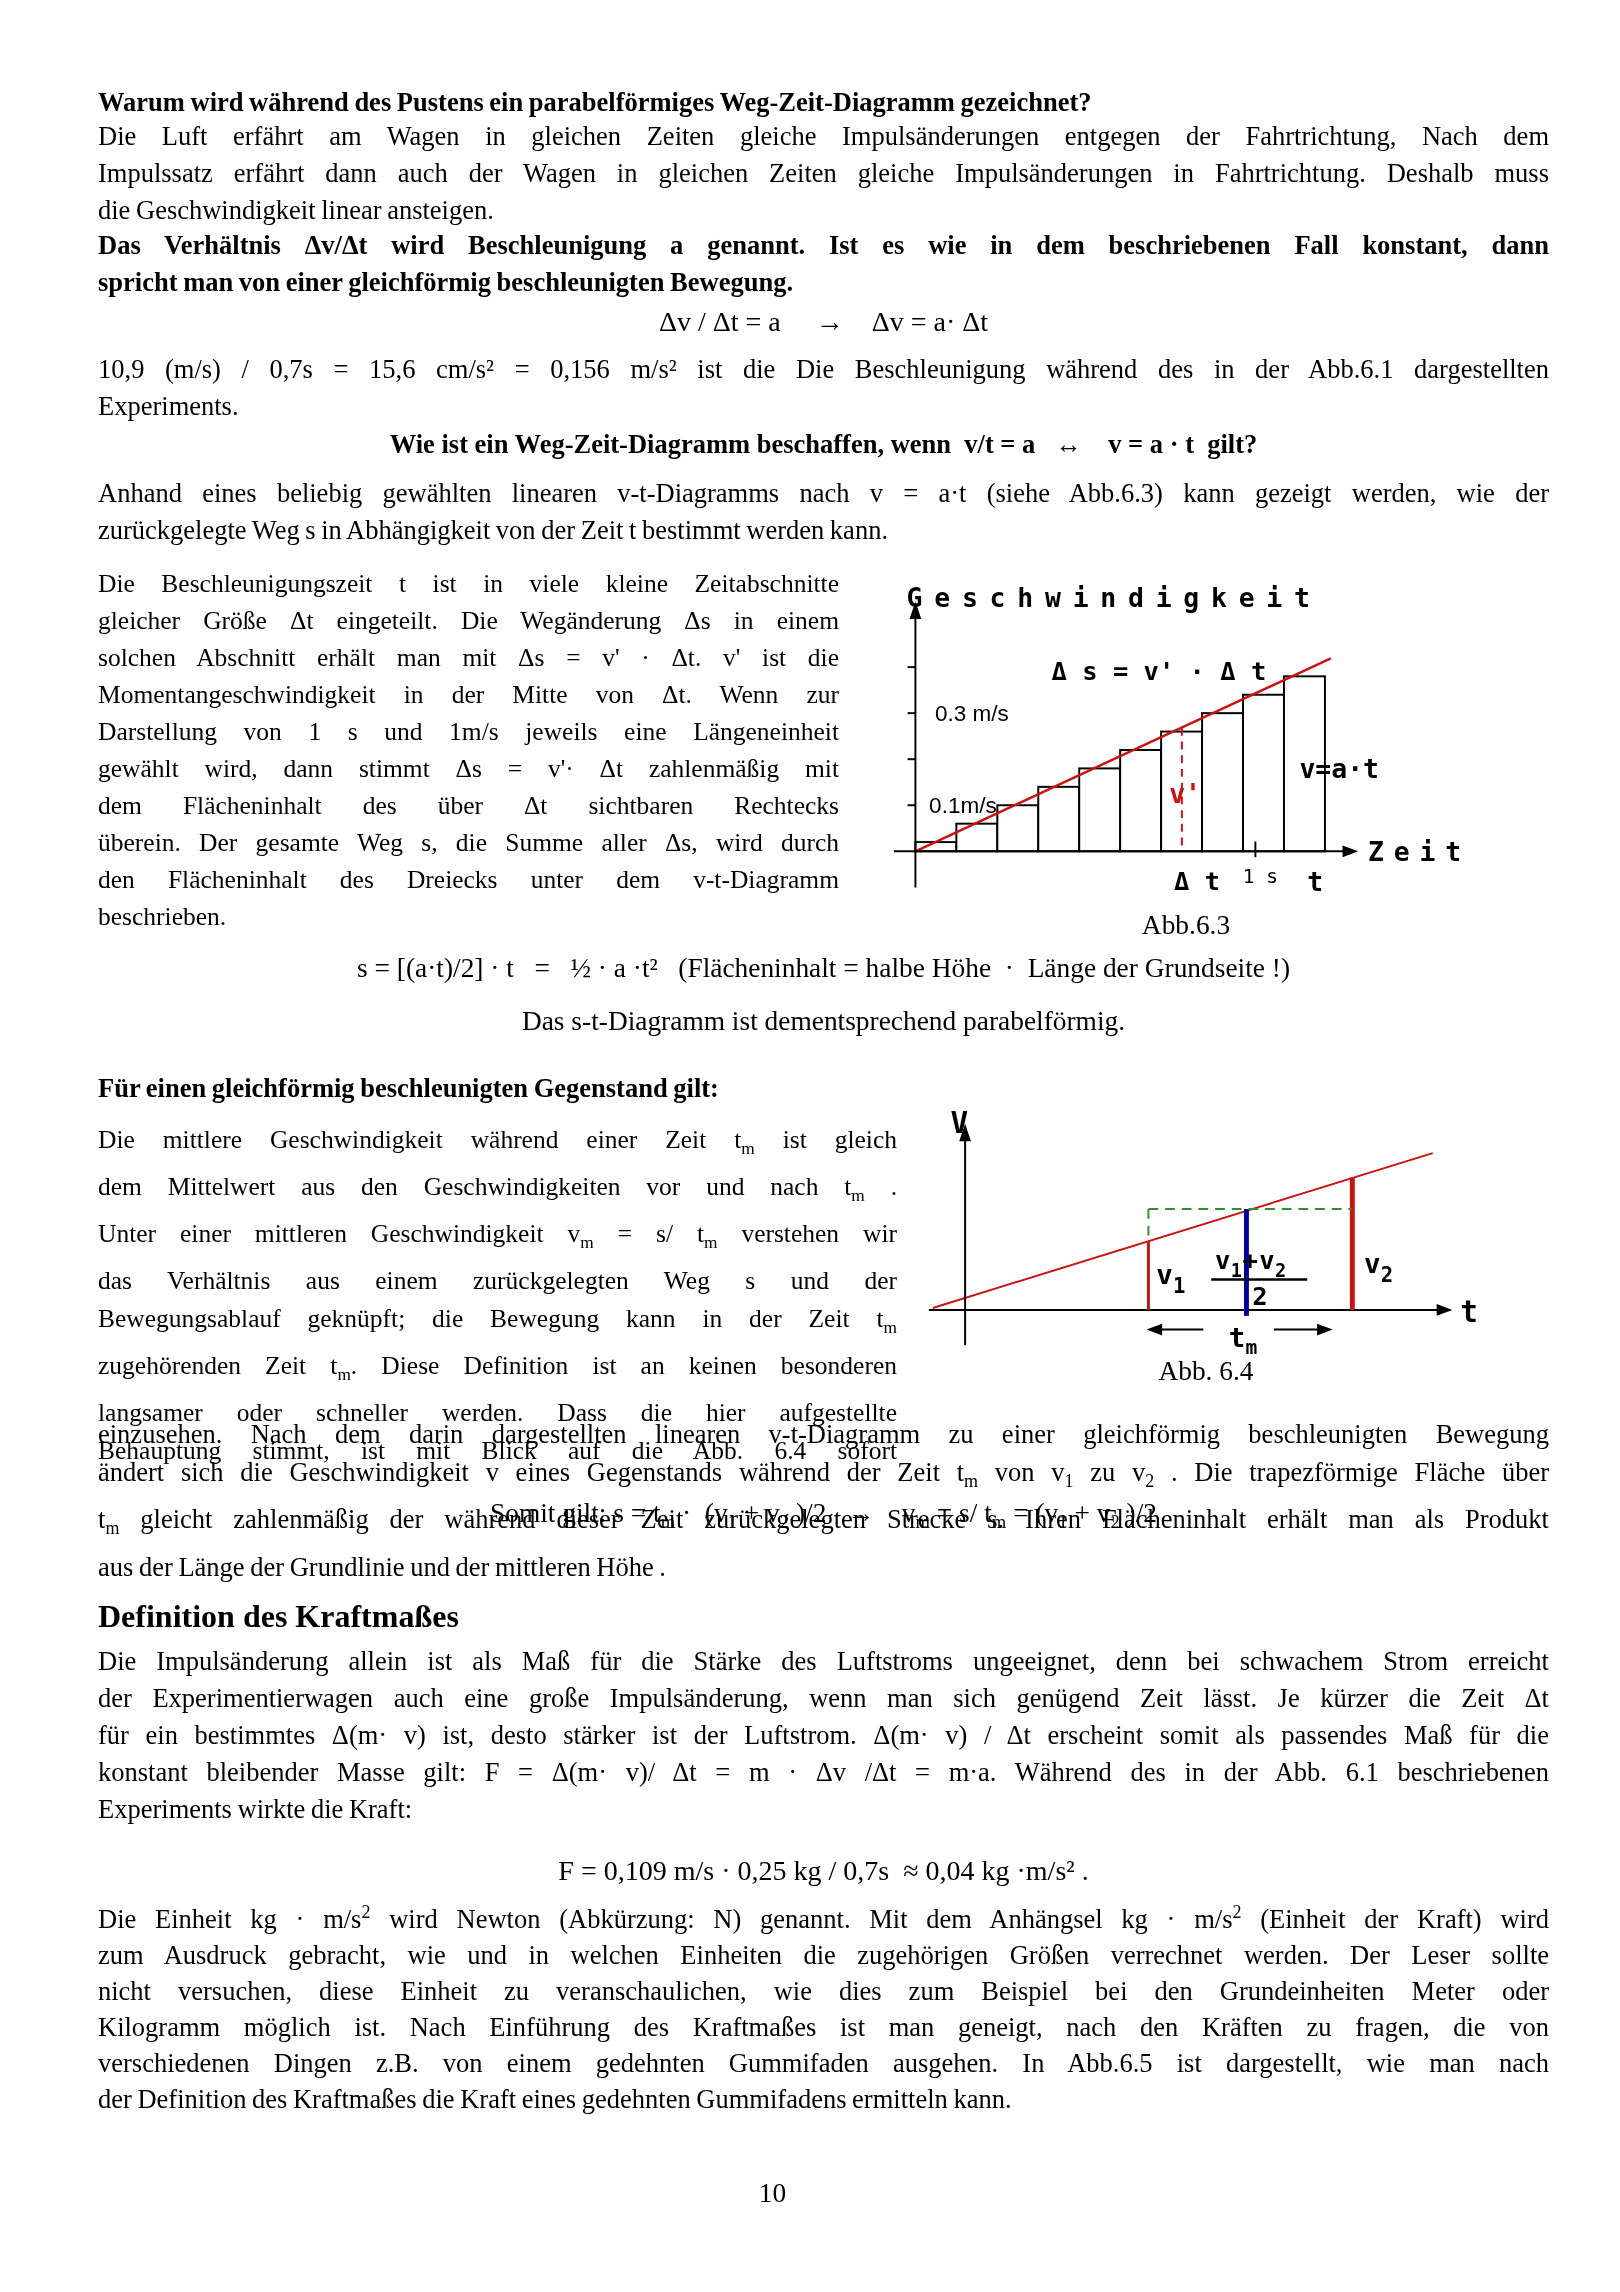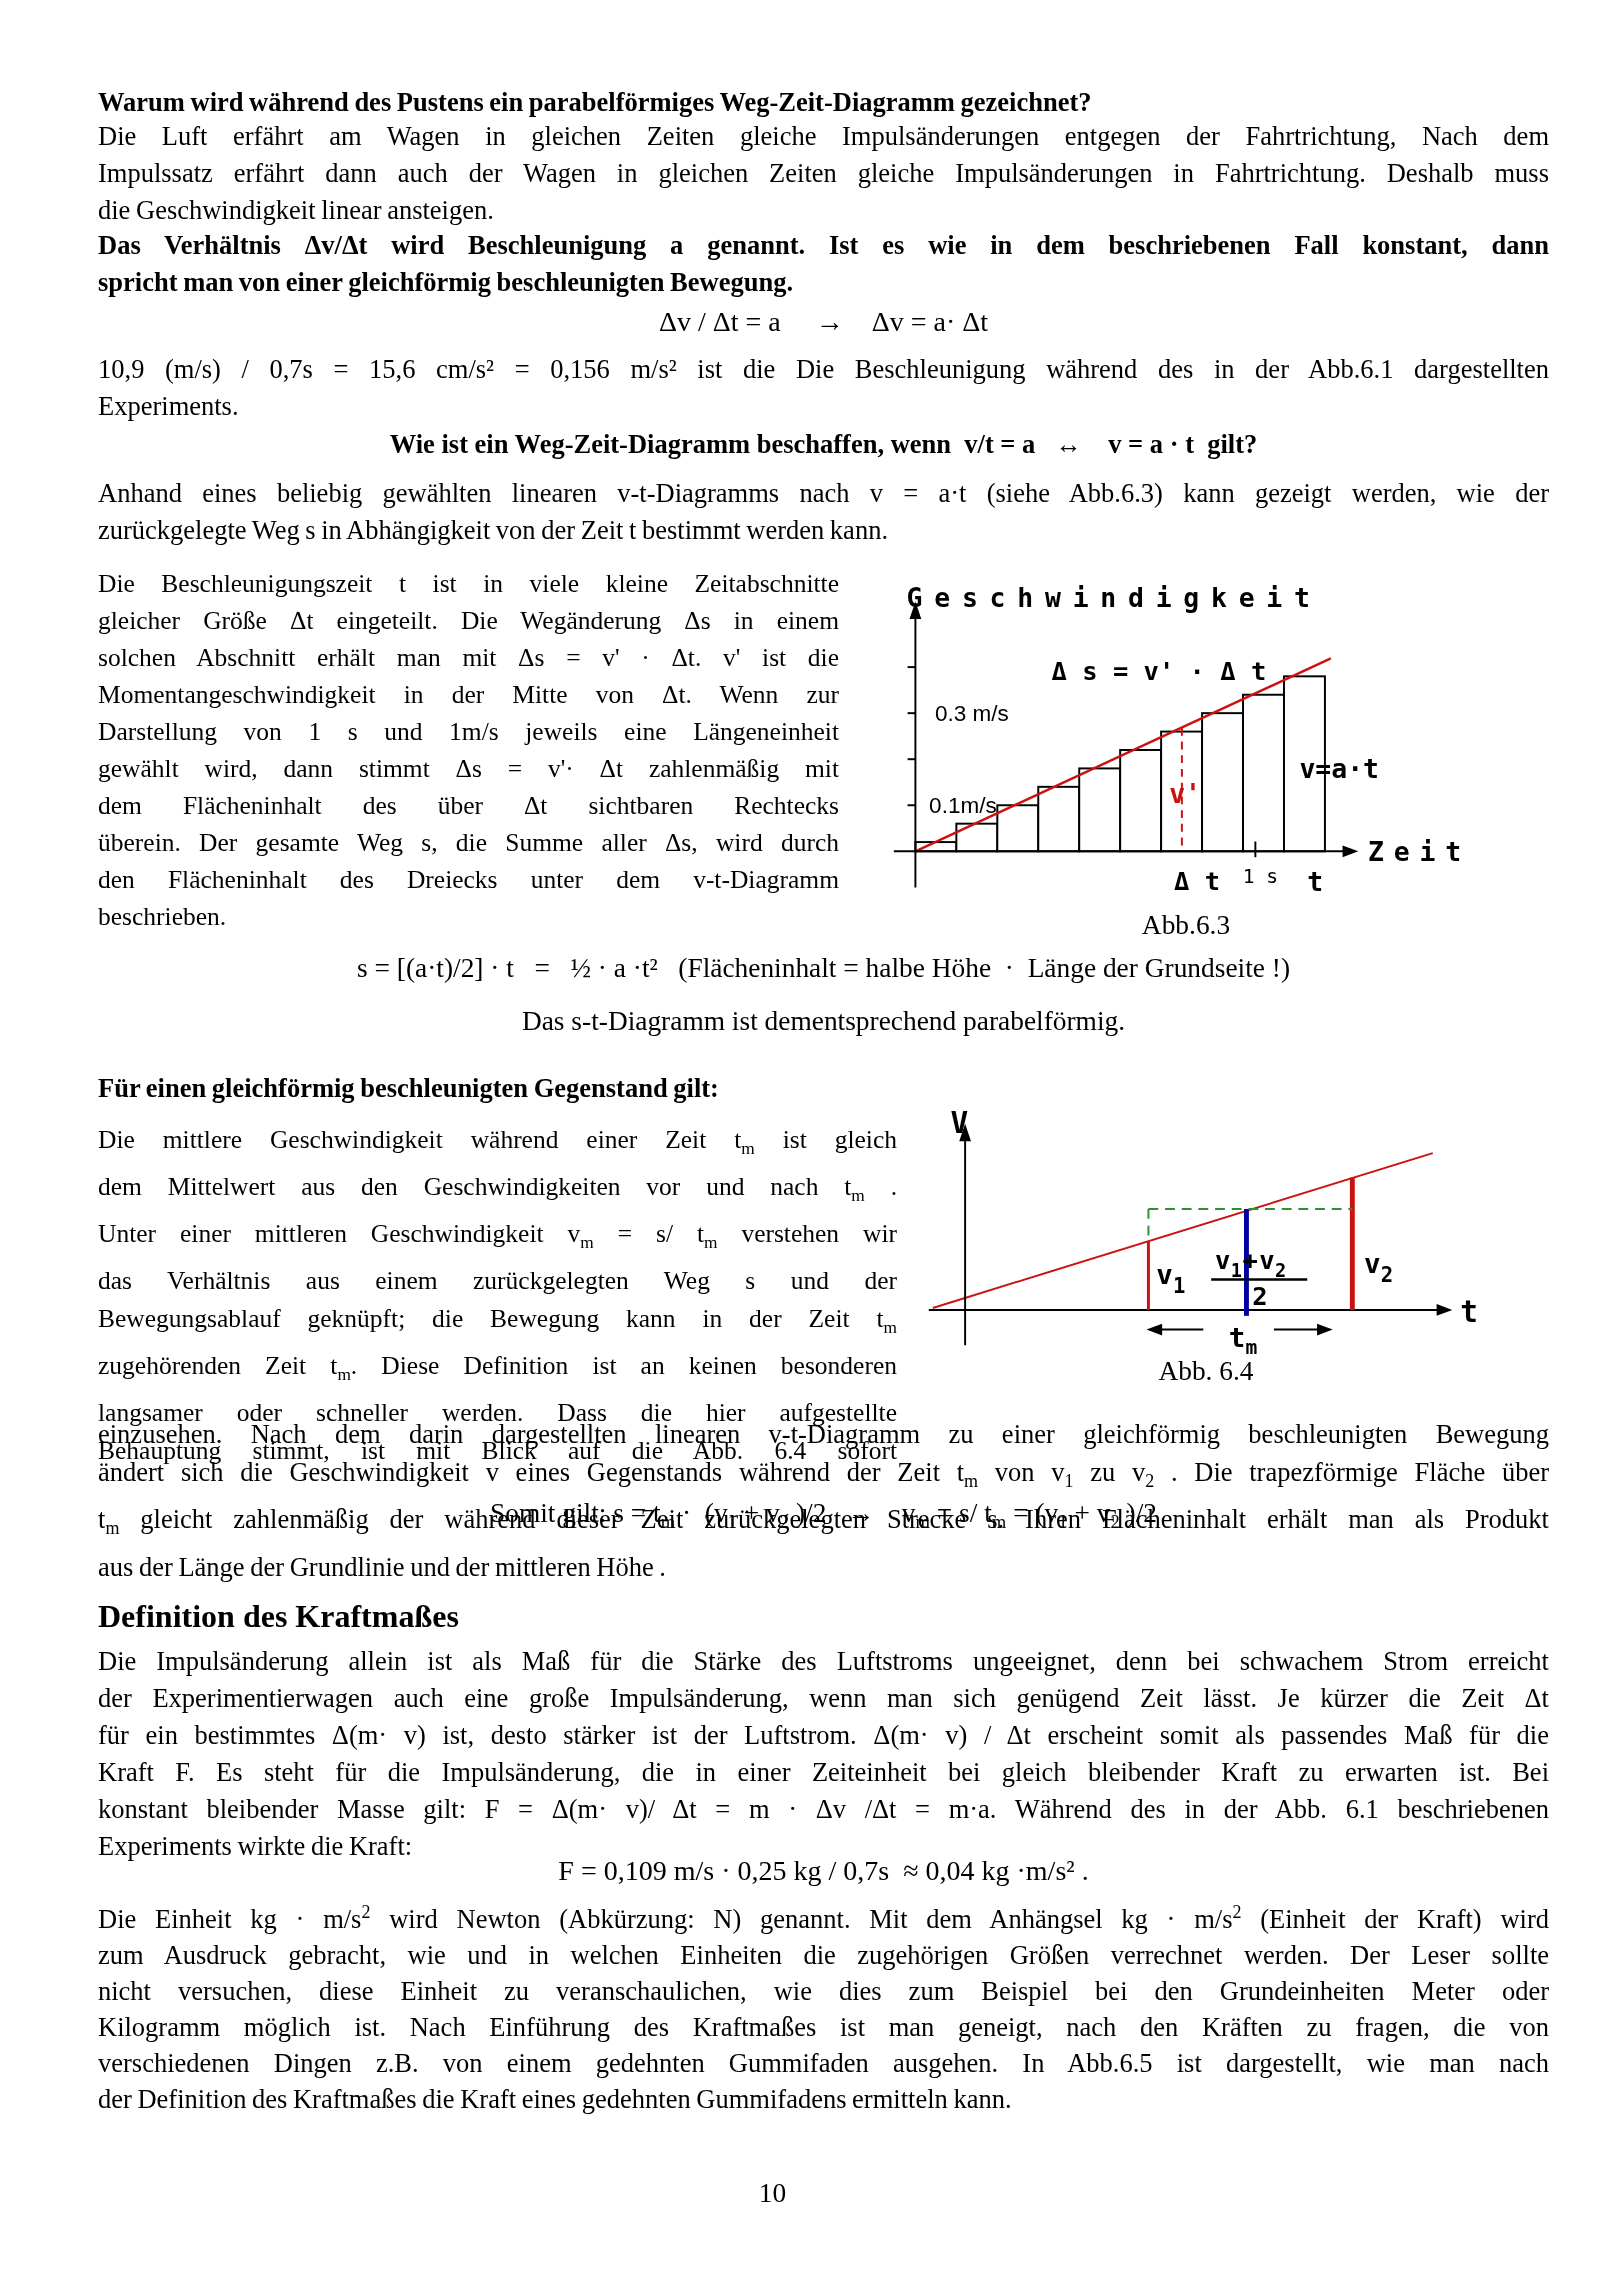--- a/index.html
+++ b/index.html
@@ -183,21 +183,20 @@
     </div>
 
   <div class="block full cfx" style="top:1498px;">Somit gilt: s = t<sub>m</sub> ·  (v<sub>1</sub> + v<sub>2</sub> )/2   →    v<sub>m</sub> = s/ t<sub>m</sub> = (v<sub>1</sub> + v<sub>2</sub> )/2</div>
 
   <div class="block full bold" style="top:1598px;font-size:32px;">Definition des Kraftmaßes</div>
 
   <div class="block full body-txt lh38 ll" style="top:1643px;">
       <div class="jl">Die Impulsänderung allein ist als Maß für die Stärke des Luftstroms ungeeignet, denn bei schwachem Strom erreicht</div>
       <div class="jl">der Experimentierwagen auch eine große Impulsänderung, wenn man sich genügend Zeit lässt. Je kürzer die Zeit Δt</div>
       <div class="jl">für ein bestimmtes Δ(m· v) ist, desto stärker ist der Luftstrom. Δ(m· v) / Δt  erscheint somit als passendes Maß für die</div>
-      <div class="jl">Kraft F.  Es steht für die Impulsänderung, die  in einer Zeiteinheit bei gleich bleibender Kraft zu erwarten ist. Bei</div>
       <div class="jl">konstant bleibender Masse gilt: F =  Δ(m· v)/ Δt = m ·  Δv /Δt  = m·a. Während des in der Abb. 6.1 beschriebenen</div>
       <div class="jl">Experiments wirkte die Kraft:</div>
     </div>
 
   <div class="block full cfx" style="top:1855px;font-size:28px;">F = 0,109 m/s · 0,25 kg / 0,7s  ≈ 0,04 kg ·m/s² .</div>
 
   <div class="block full body-txt lh365 ll" style="top:1894px;">
       <div class="jl">Die Einheit  kg · m/s<sup>2</sup> wird Newton (Abkürzung: N) genannt. Mit dem Anhängsel  kg · m/s<sup>2</sup> (Einheit der Kraft) wird</div>
       <div class="jl">zum Ausdruck gebracht, wie und in welchen Einheiten die zugehörigen Größen verrechnet werden. Der Leser sollte</div>
       <div class="jl">nicht versuchen, diese Einheit zu veranschaulichen, wie dies zum Beispiel bei den Grundeinheiten Meter oder</div>

